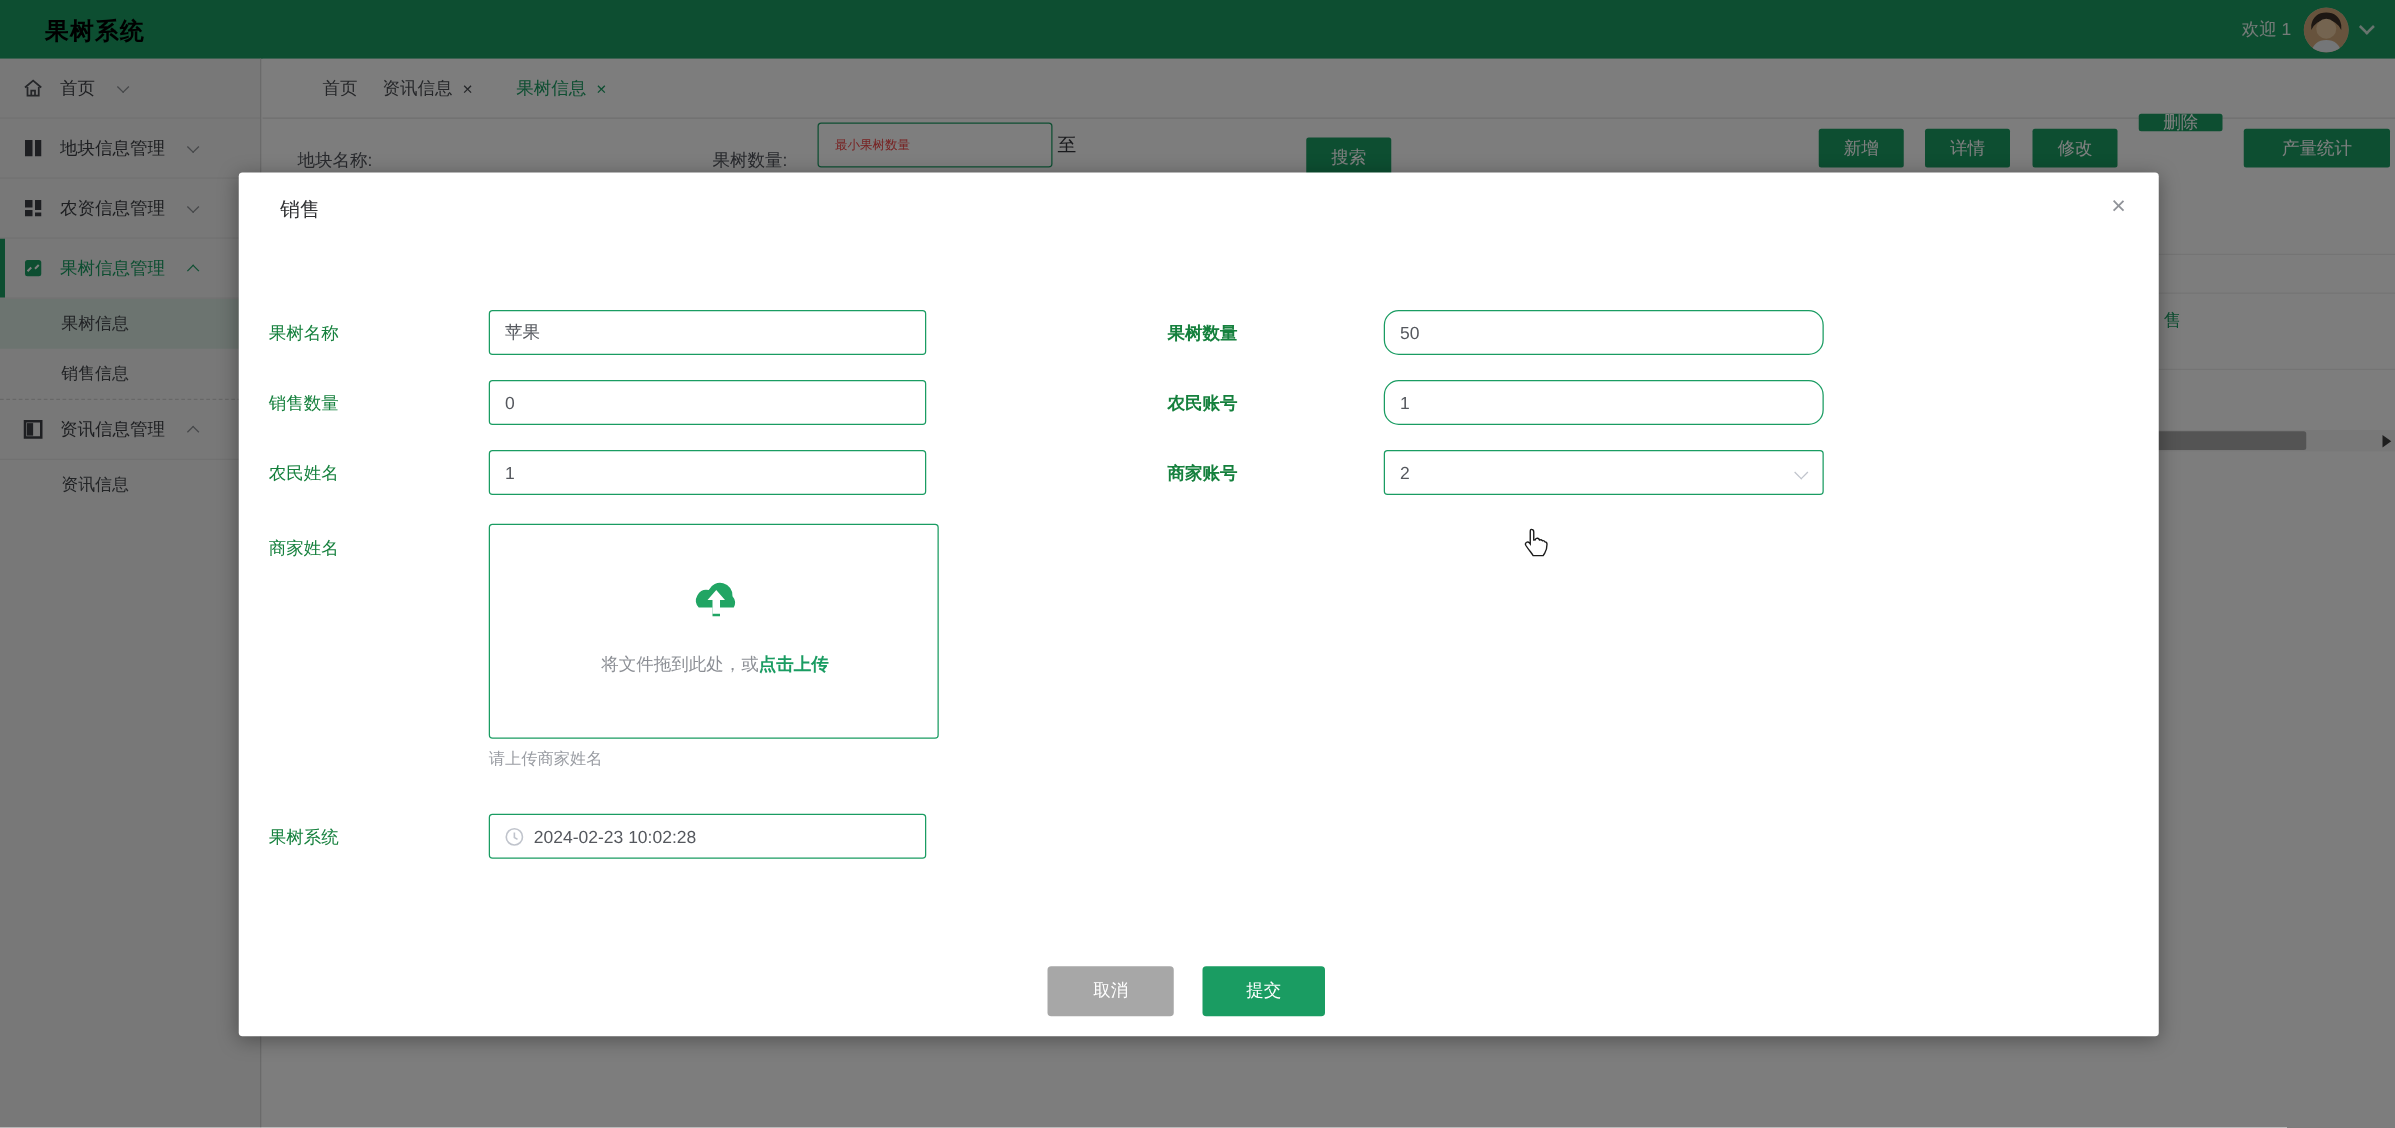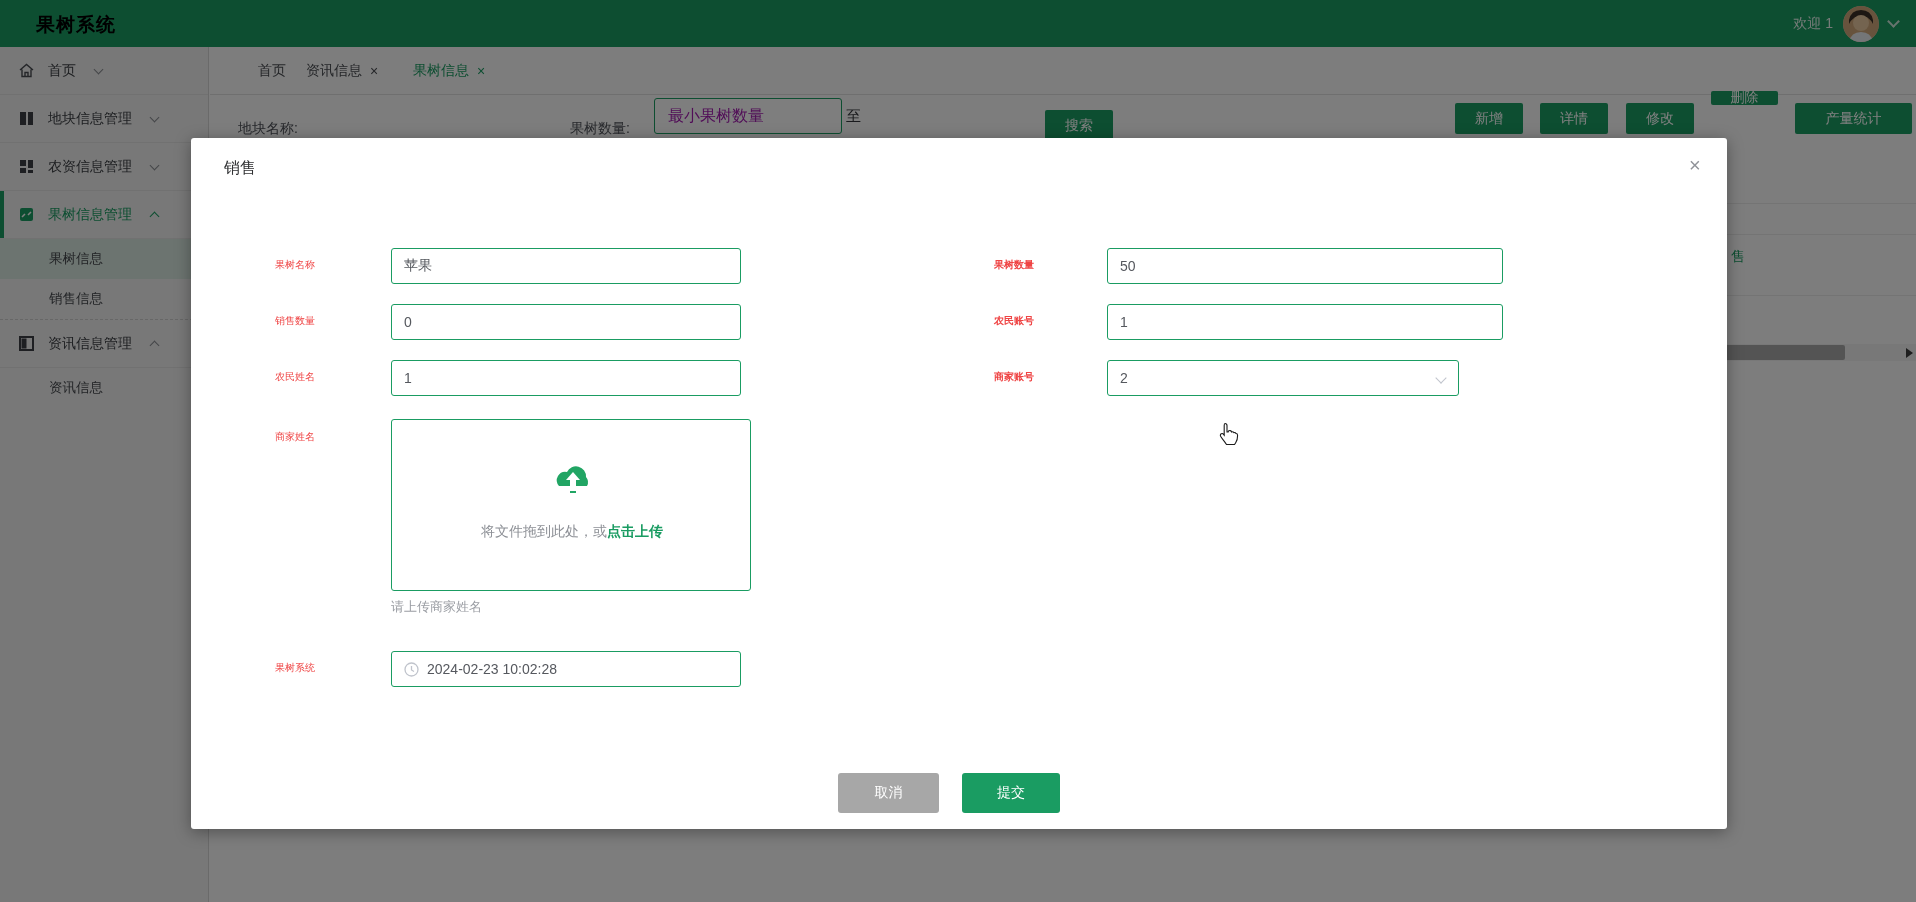--- a/index.html
+++ b/index.html
@@ -28,41 +28,41 @@
   .side-divider-dashed { border-bottom:1px dashed #cfcfcf; }
   .sicon { width:17px; height:17px; flex:0 0 17px; }
 
   
   .content { position:absolute; left:210px; top:47px; width:1706px; height:855px; background:#fafafa; z-index:1; }
   .tabs { position:absolute; left:0; top:0; width:1706px; height:48px; border-bottom:1px solid #dedede; }
   .tab { position:absolute; top:15px; font-size:14px; color:#4a4d52; cursor:pointer; display:flex; align-items:center; gap:8px; }
   .tab.active { color:#1a9c62; }
   .tab .tclose { font-size:14px; line-height:14px; color:inherit; }
   .filter-label { position:absolute; font-size:14px; color:#50535a; }
-  .filter-box { position:absolute; background:#fdfdfd; border:1px solid #1a9c62; border-radius:3px; font-size:16px; color:#a21caf; display:flex; align-items:center; padding-left:13px; }
+  .filter-box { position:absolute; background:#fdfdfd; border:1px solid #1a9c62; border-radius:3px; font-size:10px; color:#ef4444; display:flex; align-items:center; padding-left:13px; }
   .filter-box .fchev { position:absolute; right:12px; width:7px; height:7px; border-right:1.5px solid #b3b6bb; border-bottom:1.5px solid #b3b6bb; transform:rotate(45deg); top:13px; }
   .green-btn { position:absolute; background:#1a9c62; color:#ffffff; font-size:14px; border:none; border-radius:2px; display:flex; align-items:center; justify-content:center; cursor:pointer; }
   .row-line { position:absolute; left:0; width:1706px; height:1px; background:#e9e9e9; }
   .peek-link { position:absolute; color:#1a9c62; font-size:14px; }
   .hscroll-track { position:absolute; left:0; width:1706px; height:17px; background:#f0f0f0; }
   .hscroll-thumb { position:absolute; height:15px; top:1px; background:#a9a9a9; border-radius:2px; }
   .hscroll-arrow { position:absolute; right:3px; top:4px; width:0; height:0; border-top:5px solid transparent; border-bottom:5px solid transparent; border-left:7px solid #3c3c3c; }
 
   
   .overlay { position:absolute; left:0; top:0; width:1916px; height:902px; background:rgba(0,0,0,0.5); z-index:10; }
   .modal { position:absolute; left:191px; top:138px; width:1536px; height:691px; background:#ffffff; border-radius:3px; box-shadow:0 3px 16px rgba(0,0,0,0.35); z-index:20; }
   .modal-title { position:absolute; left:33px; top:20px; font-size:16px; color:#303133; }
   .modal-close { position:absolute; left:1498px; top:16px; font-size:20px; color:#909399; cursor:pointer; background:none; border:none; font-family:inherit; }
 
-  .fld-label { position:absolute; width:160px; text-align:center; font-size:10px; color:#ef4444; }
+  .fld-label { position:absolute; width:160px; text-align:left; font-size:14px; color:#15803d; }
   .fld-label.l { left:24px; }
   .fld-label.r { left:743px;font-weight:bold; }
   .txt-input { position:absolute; height:36px; border:1px solid #1a9c62; border-radius:3px; font-size:14px; color:#55585e; padding:0 12px; background:#fff; font-family:inherit; outline:none; }
   .txt-input.l { left:200px; width:350px; }
-  .txt-input.r { left:916px; width:396px; }
+  .txt-input.r { left:916px; width:352px;border-radius:12px; }
   .sel-wrap { position:absolute; left:916px; width:352px; height:36px; }
   .sel-wrap .txt-input { left:0; width:352px; top:0; }
   .sel-chev { position:absolute; right:14px; top:14px; width:8px; height:8px; border-right:1.5px solid #c0c4cc; border-bottom:1.5px solid #c0c4cc; transform:rotate(45deg); }
 
   .upload-box { position:absolute; left:200px; top:281px; width:360px; height:172px; border:1px solid #1a9c62; border-radius:3px; cursor:pointer;text-decoration:underline; }
   .upload-cloud { position:absolute; left:158px; top:40px; }
   .upload-text { position:absolute; left:0; top:103px; width:360px; text-align:center; font-size:14px; color:#8c8f95; }
   .upload-text b { color:#1a9c62; font-weight:bold; }
   .upload-hint { position:absolute; left:200px; top:460px; font-size:13px; color:#9a9da3; }
 

